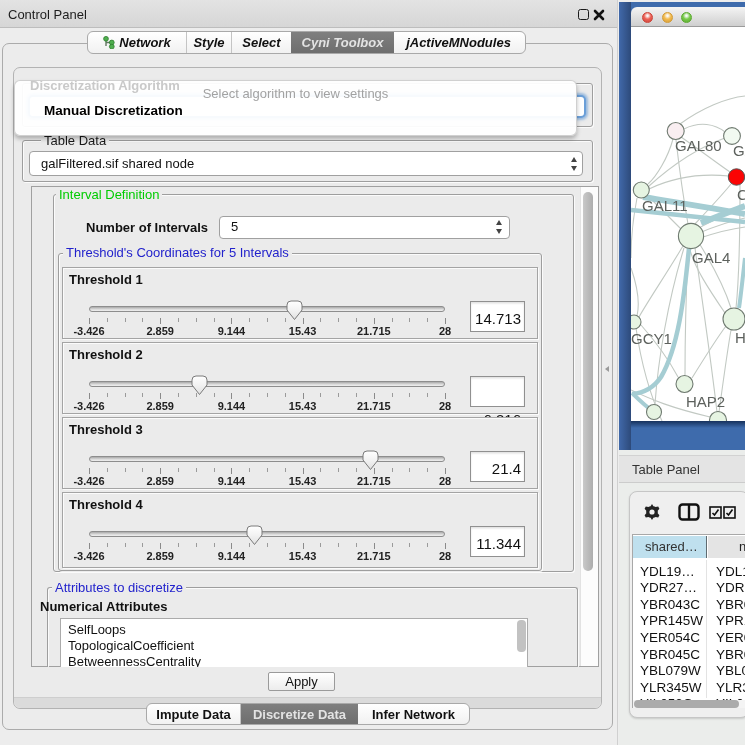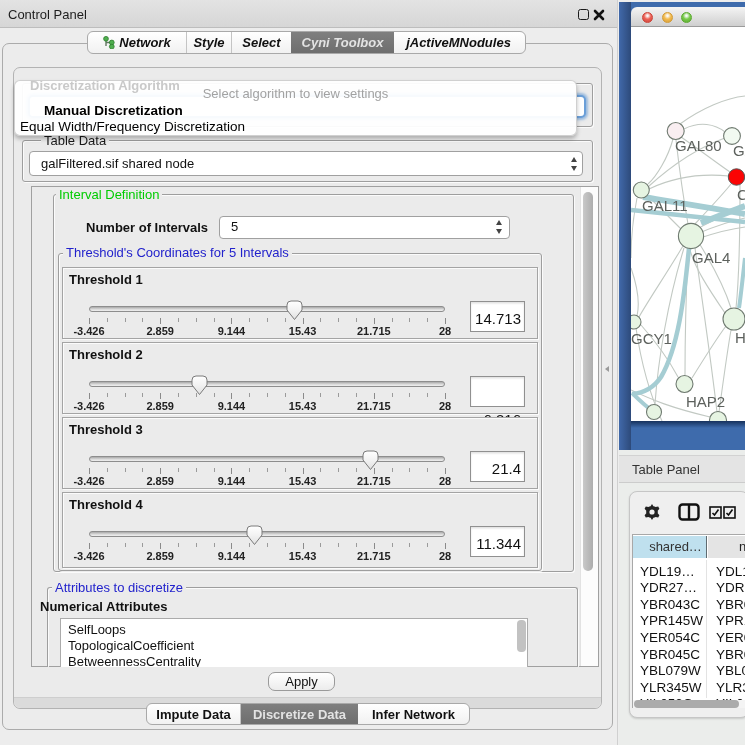--- a/index.html
+++ b/index.html
@@ -165,26 +165,25 @@
     </svg>
 <div class="abs" style="left:470px;top:526px;width:55px;height:31px;background:#fff;border:1px solid #909090;box-shadow:inset 0 1.5px 2px rgba(0,0,0,0.12);"></div>
 <div class="abs" style="left:470px;top:535px;width:51px;text-align:right;font-size:15px;color:#111;">11.344</div>
 <div class="grp" style="left:47px;top:587px;width:531px;height:100px;border-bottom:none;"></div>
 <div class="gtitle" style="left:52px;top:581px;color:#2222cc;">Attributes to discretize</div>
 <div class="abs" style="left:40px;top:599px;font-size:13px;font-weight:700;color:#111;">Numerical Attributes</div>
 <div class="abs" style="left:60px;top:618px;width:468px;height:50px;background:#fff;border:1px solid #ababab;"></div>
 <div class="abs" style="left:68px;top:622px;font-size:13px;color:#111;line-height:16px;">SelfLoops<br>TopologicalCoefficient<br>BetweennessCentrality</div>
 <div class="abs" style="left:517px;top:620px;width:9px;height:32px;background:#c2c2c2;border-radius:4px;"></div>
 <div class="abs" style="left:32px;top:667px;width:548px;height:30px;background:#ebebeb;"></div>
-<div class="abs" style="left:268px;top:672px;width:67px;height:19px;background:linear-gradient(#ffffff,#ececec);border:1px solid #9a9a9a;border-radius:7px;text-align:center;font-size:13px;line-height:18px;color:#111;">Apply</div>
+<div class="abs" style="left:268px;top:672px;width:67px;height:19px;background:linear-gradient(#ffffff,#ececec);border:1px solid #9a9a9a;border-radius:2px;text-align:center;font-size:13px;line-height:18px;color:#111;">Apply</div>
 <div class="abs" style="left:14px;top:80px;width:563px;height:56px;background:rgba(255,255,255,0.95);border:1px solid rgba(120,120,120,0.35);border-radius:6px;box-shadow:0 3px 4px rgba(0,0,0,0.25);"></div>
 <div class="abs" style="left:30px;top:78px;font-size:13px;font-weight:700;color:#c9c9c9;">Discretization Algorithm</div>
 <div class="abs" style="left:14px;top:86px;width:563px;text-align:center;font-size:13px;color:#a2a2a2;">Select algorithm to view settings</div>
 <div class="abs" style="left:20px;top:103px;font-size:13.5px;font-weight:700;color:#000;margin-left:24px;">Manual Discretization</div>
-<div class="abs" style="left:20px;top:119px;font-size:13.5px;color:#000;">Equal Width/Frequency Discretization</div>
 <div class="abs" style="left:605px;top:366px;width:0;height:0;border-top:3px solid transparent;border-bottom:3px solid transparent;border-right:4px solid #9a9a9a;"></div>
 <div class="abs" style="left:617px;top:0;width:1px;height:745px;background:#d0d0d0;"></div>
 <div class="abs" style="left:619px;top:2px;width:126px;height:448px;background:#3e6bac;"></div>
 <div class="abs" style="left:631px;top:421px;width:114px;height:7px;background:linear-gradient(#16315c,#3e6bac);"></div>
 <div class="abs" style="left:619px;top:2px;width:12px;height:448px;background:linear-gradient(90deg,#4169aa,#2d4a7a);"></div>
 <div class="abs" style="left:631px;top:7px;width:114px;height:20px;background:linear-gradient(#f4f4f4,#cfcfcf);border-bottom:1px solid #9b9b9b;border-radius:6px 0 0 0;"></div>
 <div class="abs" style="left:641.5px;top:11.5px;width:11px;height:11px;border-radius:50%;background:radial-gradient(circle at 50% 30%,#ffffffcc 0 8%, #ee6156 45%, #ca4338);border:0.5px solid #ca4338;"></div>
 <div class="abs" style="left:661.5px;top:11.5px;width:11px;height:11px;border-radius:50%;background:radial-gradient(circle at 50% 30%,#ffffffcc 0 8%, #f3bb4d 45%, #d29a35);border:0.5px solid #d29a35;"></div>
 <div class="abs" style="left:680.5px;top:11.5px;width:11px;height:11px;border-radius:50%;background:radial-gradient(circle at 50% 30%,#ffffffcc 0 8%, #79cb4a 45%, #5aa82f);border:0.5px solid #5aa82f;"></div>
 <div class="abs" style="left:631px;top:27px;width:114px;height:394px;background:#fff;overflow:hidden;text-align:center;">
@@ -255,21 +254,21 @@
     </svg>
 <svg class="abs" style="left:709px;top:506px;" width="13" height="13">
       <rect x="1" y="1" width="11" height="11" fill="none" stroke="#111" stroke-width="1.6"></rect>
       <path d="M3.5 7 L5.5 9 L9.5 3.5" fill="none" stroke="#111" stroke-width="1.6"></path>
     </svg>
 <svg class="abs" style="left:723px;top:506px;" width="13" height="13">
       <rect x="1" y="1" width="11" height="11" fill="none" stroke="#111" stroke-width="1.6"></rect>
       <path d="M3.5 7 L5.5 9 L9.5 3.5" fill="none" stroke="#111" stroke-width="1.6"></path>
     </svg>
 <div class="abs" style="left:632px;top:534px;width:113px;height:174px;background:#fff;border:1px solid #a8a8a8;border-right:none;overflow:hidden;"></div>
-<div class="abs" style="left:633px;top:535.5px;width:74px;height:22.5px;background:#bfe0ee;border-right:1.5px solid #5f6b70;font-size:13px;color:#333;text-align:center;padding-left:12px;line-height:22px;">shared…</div>
+<div class="abs" style="left:633px;top:535.5px;width:74px;height:22.5px;background:#bfe0ee;border-right:1.5px solid #5f6b70;font-size:13px;color:#333;padding-left:12px;line-height:22px;">shared…</div>
 <div class="abs" style="left:708px;top:535.5px;width:37px;height:22.5px;background:#e4e4e4;font-size:13px;color:#222;padding-left:31px;line-height:22px;">n</div>
 <div class="abs" style="left:706px;top:560px;width:1px;height:138px;background:#e3e3e3;"></div>
 <div class="abs" style="left:640px;top:563.5px;font-size:13.5px;color:#111;">YDL19…</div>
 <div class="abs" style="left:716px;top:563.5px;font-size:13.5px;color:#111;">YDL1</div>
 <div class="abs" style="left:640px;top:580.1px;font-size:13.5px;color:#111;">YDR27…</div>
 <div class="abs" style="left:716px;top:580.1px;font-size:13.5px;color:#111;">YDR2</div>
 <div class="abs" style="left:640px;top:596.7px;font-size:13.5px;color:#111;">YBR043C</div>
 <div class="abs" style="left:716px;top:596.7px;font-size:13.5px;color:#111;">YBR0</div>
 <div class="abs" style="left:640px;top:613.3px;font-size:13.5px;color:#111;">YPR145W</div>
 <div class="abs" style="left:716px;top:613.3px;font-size:13.5px;color:#111;">YPR1</div>

